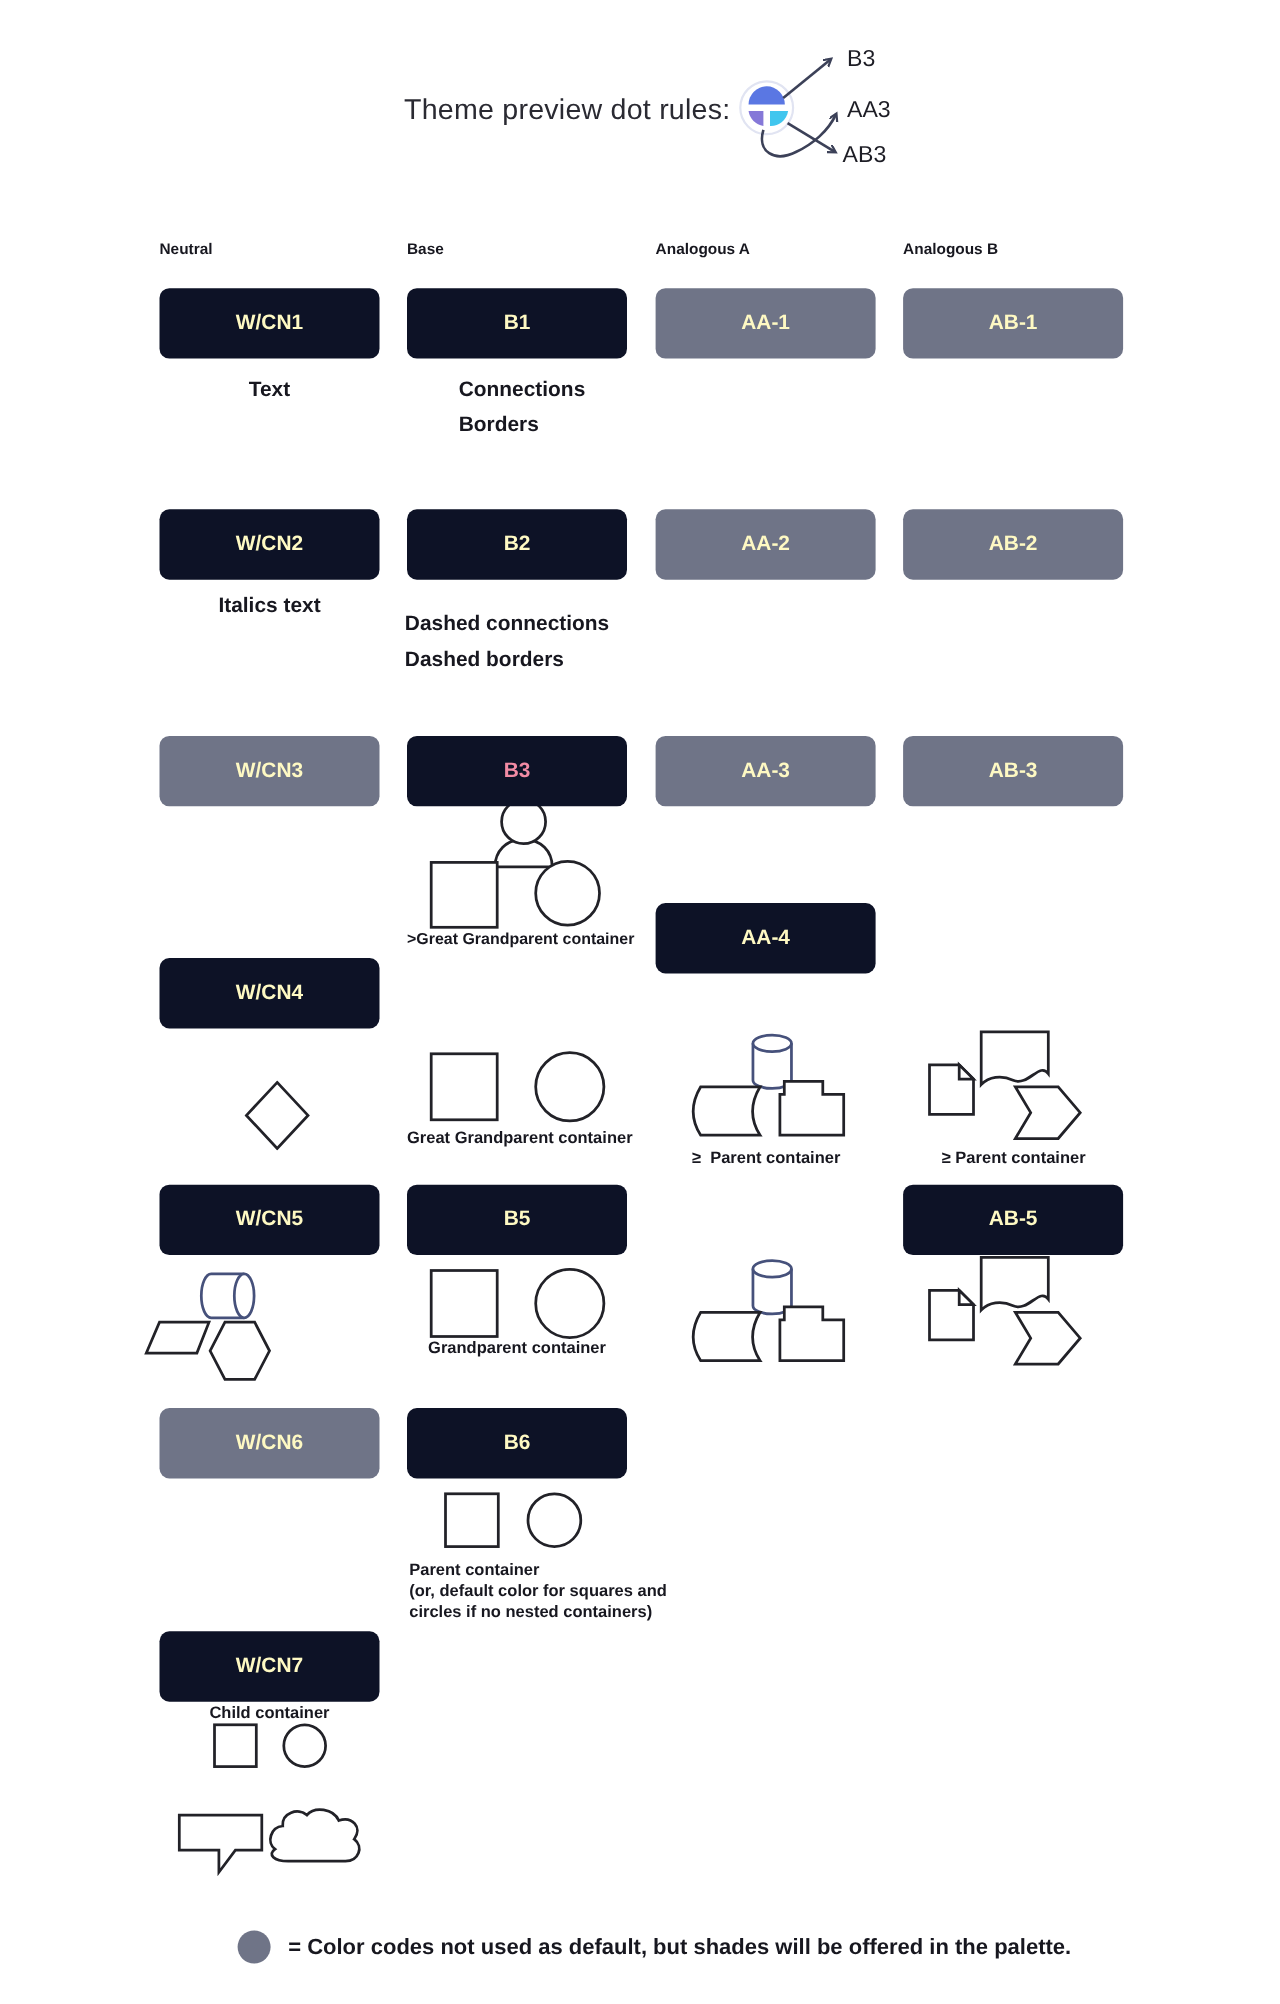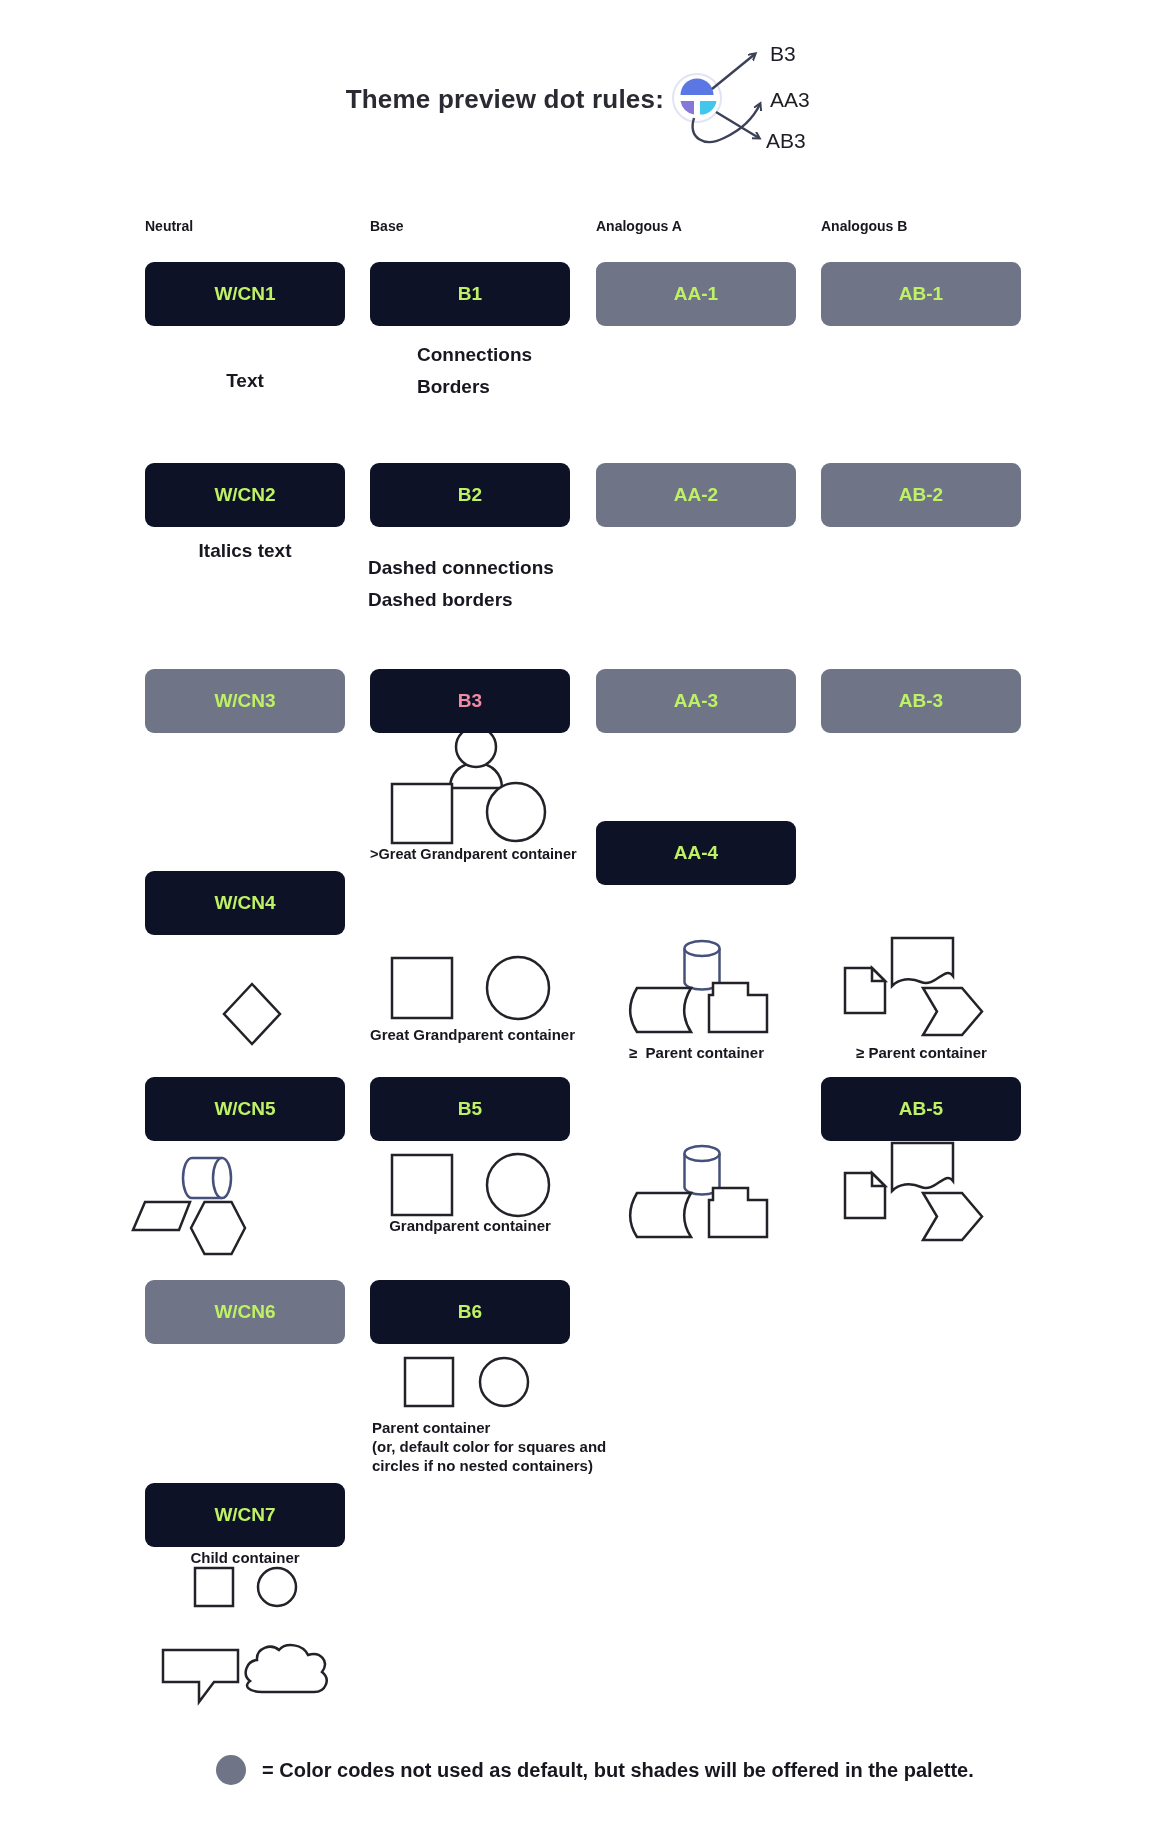--- a/index.html
+++ b/index.html
@@ -2,31 +2,31 @@
 <html><head>
 <meta charset="utf-8">
 <style>
   html,body{margin:0;padding:0;background:#ffffff;}
   .canvas{
     position:relative;width:1164px;height:1822px;background:#ffffff;
     font-family:"Liberation Sans",sans-serif;overflow:hidden;
   }
   .title{
     position:absolute;left:280px;top:84px;width:384px;text-align:right;
-    font-size:26px;font-weight:700;color:#2a2a32;letter-spacing:.2px;
+    font-size:26px;font-weight:400;color:#2a2a32;letter-spacing:.2px;
   }
   .dotlbl{position:absolute;font-size:21px;font-weight:400;color:#1d1d25;}
   .hdr{
     position:absolute;width:200px;text-align:left;
     font-size:14px;font-weight:700;color:#17171f;
   }
   .swatch{
     position:absolute;width:200px;height:64px;border-radius:9px;z-index:2;
     display:flex;align-items:center;justify-content:center;
-    font-size:19px;font-weight:700;color:#bef264;
+    font-size:19px;font-weight:700;color:#fef9c3;
   }
   .swatch[data-variant="dark"]{background:#0d1226;}
   .swatch[data-variant="gray"]{background:#6f7487;}
   .swatch[data-variant="dark-pink"]{background:#0d1226;color:#f28ba4;}
   .cap{position:absolute;font-weight:700;color:#17171f;white-space:pre;}
   .cap-lg{font-size:19px;}
   .cap-sm{font-size:15px;}
   .cap-xs{font-size:14.5px;}
   .center200{width:200px;text-align:center;}
   .shape{position:absolute;z-index:1;}
@@ -66,21 +66,21 @@
 
   <div class="hdr" style="left:145px;top:218px;">Neutral</div>
   <div class="hdr" style="left:370px;top:218px;">Base</div>
   <div class="hdr" style="left:596px;top:218px;">Analogous A</div>
   <div class="hdr" style="left:821px;top:218px;">Analogous B</div>
 
   <div class="swatch" style="left:145px;top:262px;" data-variant="dark">W/CN1</div>
   <div class="swatch" style="left:370px;top:262px;" data-variant="dark">B1</div>
   <div class="swatch" style="left:596px;top:262px;" data-variant="gray">AA-1</div>
   <div class="swatch" style="left:821px;top:262px;" data-variant="gray">AB-1</div>
-  <div class="cap cap-lg center200" style="left:145px;top:344px;margin-top:26px;">Text</div>
+  <div class="cap cap-lg center200" style="left:145px;top:344px;">Text</div>
   <div class="cap cap-lg" style="left:417px;top:344px;">Connections</div>
   <div class="cap cap-lg" style="left:417px;top:376px;">Borders</div>
 
   <div class="swatch" style="left:145px;top:463px;" data-variant="dark">W/CN2</div>
   <div class="swatch" style="left:370px;top:463px;" data-variant="dark">B2</div>
   <div class="swatch" style="left:596px;top:463px;" data-variant="gray">AA-2</div>
   <div class="swatch" style="left:821px;top:463px;" data-variant="gray">AB-2</div>
   <div class="cap cap-lg center200" style="left:145px;top:540px;">Italics text</div>
   <div class="cap cap-lg" style="left:368px;top:557px;">Dashed connections</div>
   <div class="cap cap-lg" style="left:368px;top:589px;">Dashed borders</div>

